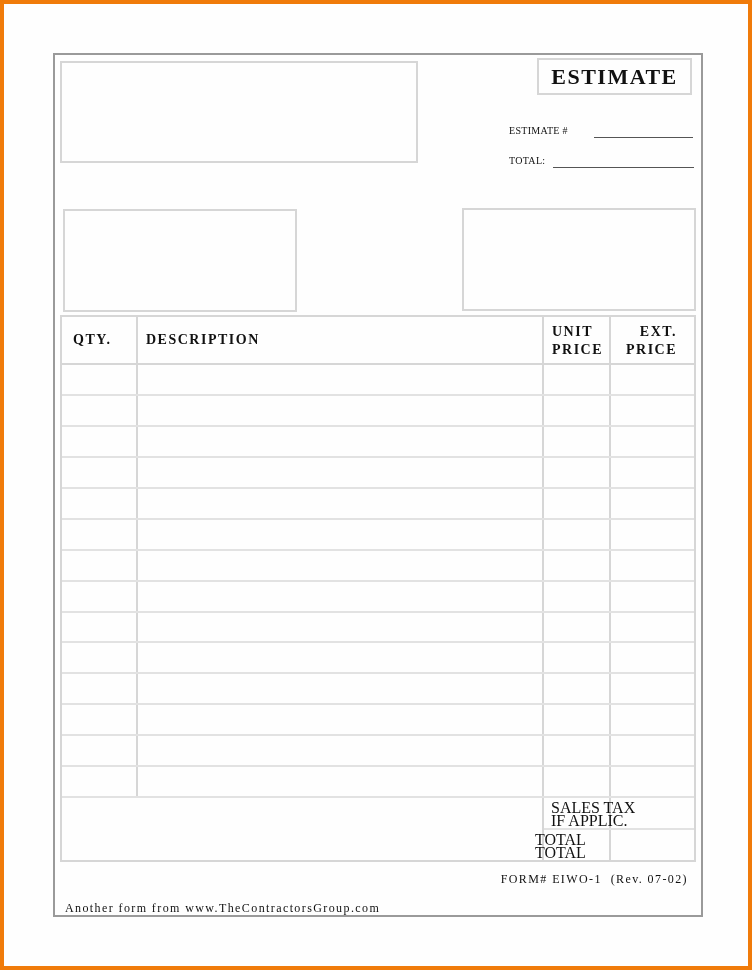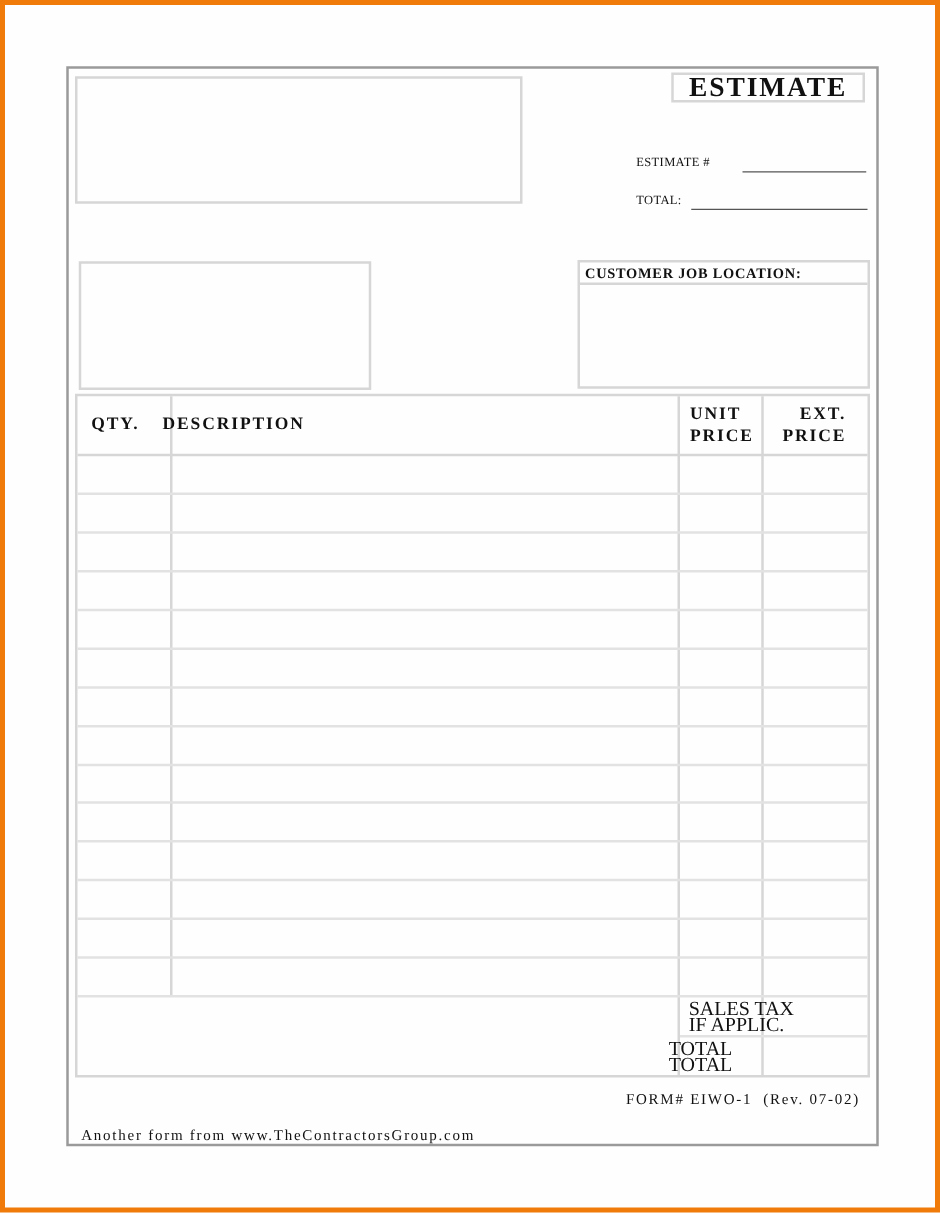--- a/index.html
+++ b/index.html
@@ -8,21 +8,21 @@
       border: 4px solid #f07b0a;
       background: #fefefe;
       position: relative;
       font-family: "Liberation Serif", "DejaVu Serif", serif;
       color: #111;
       overflow: hidden;
     }
     .abs { position: absolute; box-sizing: border-box; }
     .page { left: 49px; top: 49px; width: 650px; height: 864px; border: 2px solid #9a9a9a; }
     .logo-box { left: 56px; top: 57px; width: 358px; height: 102px; border: 2px solid #d6d6d6; }
-    .title-box { left: 533px; top: 54px; width: 155px; height: 24px; border: 2px solid #d6d6d6;
+    .title-box { left: 533px; top: 54px; width: 155px; height: 37px; border: 2px solid #d6d6d6;
       display: flex; align-items: center; justify-content: center;
       font-weight: bold; font-size: 22px; letter-spacing: 1.5px; }
     .field-label { font-size: 10px; letter-spacing: 0.3px; }
     .line { border-bottom: 1.5px solid #555; height: 0; }
     .cust-box { border: 2px solid #d6d6d6; }
     .cust-head { font-weight: bold; font-size: 11.5px; letter-spacing: 0.6px; padding: 3px 0 0 4px; height: 18px; box-sizing: border-box; border-bottom: 2px solid #d6d6d6; }
     .table { left: 56px; top: 311px; width: 636px; height: 547px; border: 2px solid #d6d6d6; }
     .vline { width: 2px; background: #d6d6d6; }
     .hline { height: 2px; background: #e2e2e2; }
     .th { font-weight: bold; font-size: 14px; letter-spacing: 1.5px; line-height: 18px; }
@@ -42,32 +42,31 @@
 <div class="abs line" style="left:590px; top:133px; width:99px;"></div>
 
 <span class="abs field-label" style="left:505px; top:151px;">TOTAL:</span>
 <div class="abs line" style="left:549px; top:163px; width:141px;"></div>
 
 <div class="abs cust-box" style="left:59px; top:205px; width:234px; height:103px;">
   <div style="height:80px;"></div>
 </div>
 
 <div class="abs cust-box" style="left:458px; top:204px; width:234px; height:103px;">
-  <div class="cust-head">CUSTOMER JOB LOCATION:</div>
   <div style="height:80px;"></div>
 </div>
 
 <div class="abs table"></div>
 
 <div class="abs vline" style="left:132px; top:313px; height:480px;"></div>
 <div class="abs vline" style="left:538px; top:313px; height:543px;"></div>
 <div class="abs vline" style="left:605px; top:313px; height:543px;"></div>
 
 <span class="abs th" style="left:69px; top:327px;">QTY.</span>
-<span class="abs th" style="left:126px; top:327px;">DESCRIPTION</span>
+<span class="abs th" style="left:142px; top:327px;">DESCRIPTION</span>
 <div class="abs th" style="left:548px; top:319px;">
   <div>UNIT</div>
   <div>PRICE</div>
 </div>
 <div class="abs th" style="left:622px; top:319px;text-align:right;">
   <div>EXT.</div>
   <div>PRICE</div>
 </div>
 
 <div class="abs hline" style="left:58px; top:359px; width:632px; background:#d6d6d6;"></div>

